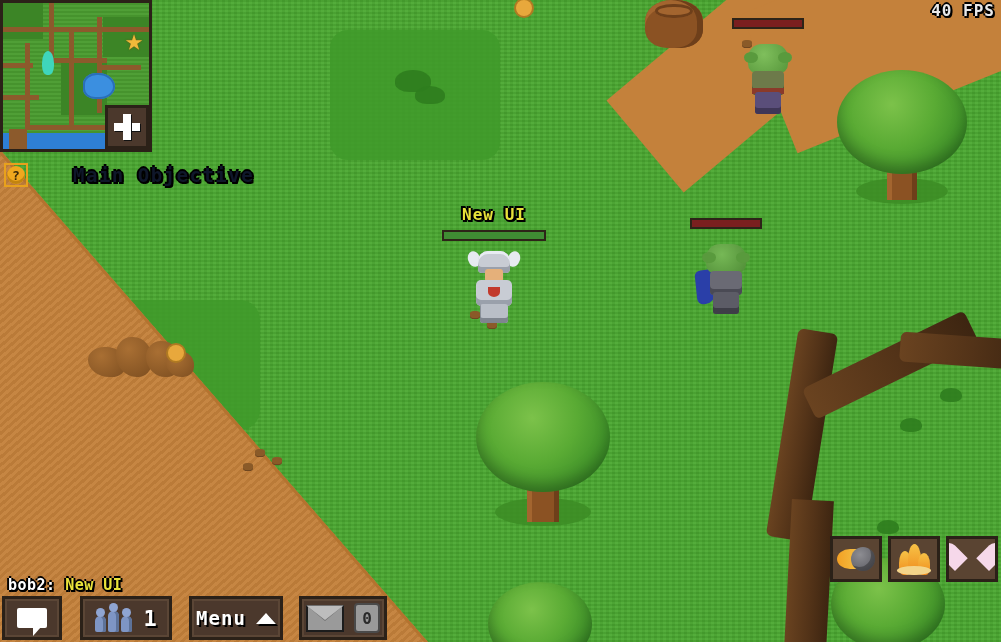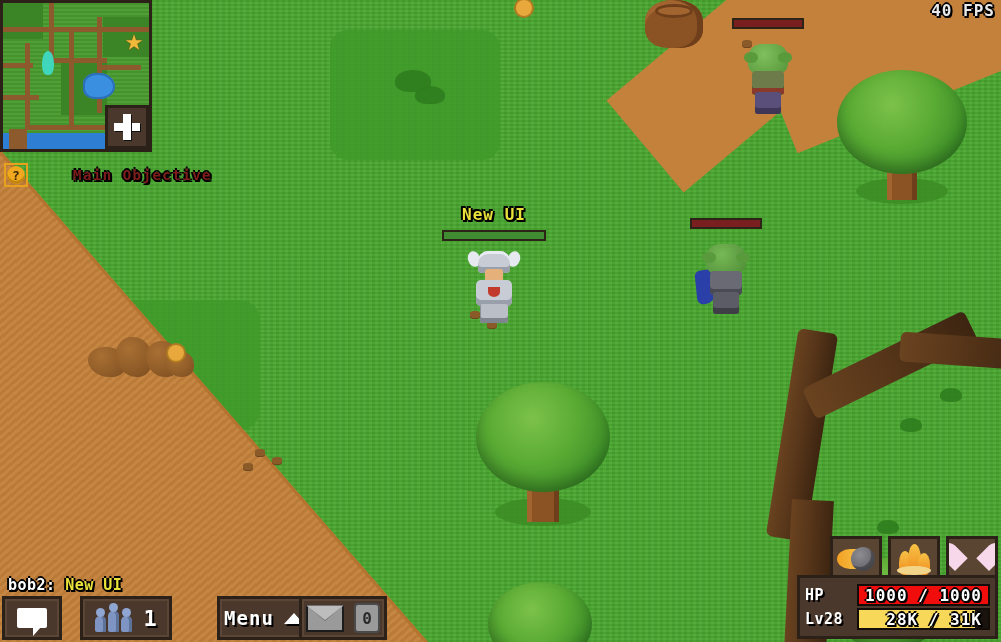--- a/index.html
+++ b/index.html
@@ -265,21 +265,21 @@
   .quest-icon .circ {
     width:18px;height:18px;border-radius:50%;
     background:#f0a81e;
     color:#3a2a08; font-size:13px; font-weight:bold;
     display:flex;align-items:center;justify-content:center;
     font-family:"DejaVu Sans Mono", monospace;
     box-shadow: inset 0 -3px 0 #c2840f;
   }
   .quest-title {
     font-family:"DejaVu Sans Mono", monospace;
-    font-size:14px; font-weight:bold; color:#7f1d1d;
+    font-size:19px; font-weight:bold; color:#0f172a;
     letter-spacing:1.5px;
     text-shadow: 2px 0 #000, -2px 0 #000, 0 2px #000, 0 -2px #000, 2px 2px #000;
     padding-left: 36px;
   }
   .quest-body {
     margin-top:6px;
     font-family:"DejaVu Sans Mono", monospace;
     font-size:16px; color:#fff;
     line-height:1.5;
     letter-spacing:.6px;
@@ -634,21 +634,21 @@
 
   <div class="btn" style="left:80px;width:92px;">
     <div class="party">
         <i></i>
         <i></i>
         <i></i>
       </div>
     <div class="btn-count">1</div>
   </div>
 
-  <div class="btn" style="left:189px;width:94px;margin-left:28px;">
+  <div class="btn" style="left:189px;width:94px;">
     <div class="btn-label">Menu</div>
     <div class="tri-up"></div>
   </div>
 
   <div class="btn" style="left:299px;width:88px;">
     <div class="envelope"></div>
     <div class="badge">0</div>
   </div>
 
   <div class="skillbar">
@@ -664,30 +664,14 @@
           <div class="f2"></div>
           <div class="f3"></div>
           <div class="base"></div>
       </div>
     </div>
     <div class="skill">
       <div class="icon-heart"></div>
     </div>
   </div>
 
-  <div class="statpanel">
-    <div class="statrow">
-      <div class="statlabel">HP</div>
-      <div class="bar">
-        <div class="fill" style="width:100%;background:#f20d0d;"></div>
-        <div class="txt">1000 / 1000</div>
-      </div>
-    </div>
-    <div class="statrow">
-      <div class="statlabel">Lv28</div>
-      <div class="bar">
-        <div class="fill" style="width:90%;background:#f7d859;"></div>
-        <div class="txt">28K / 31K</div>
-      </div>
-    </div>
-  </div>
 
 </div>
 
 </body></html>

